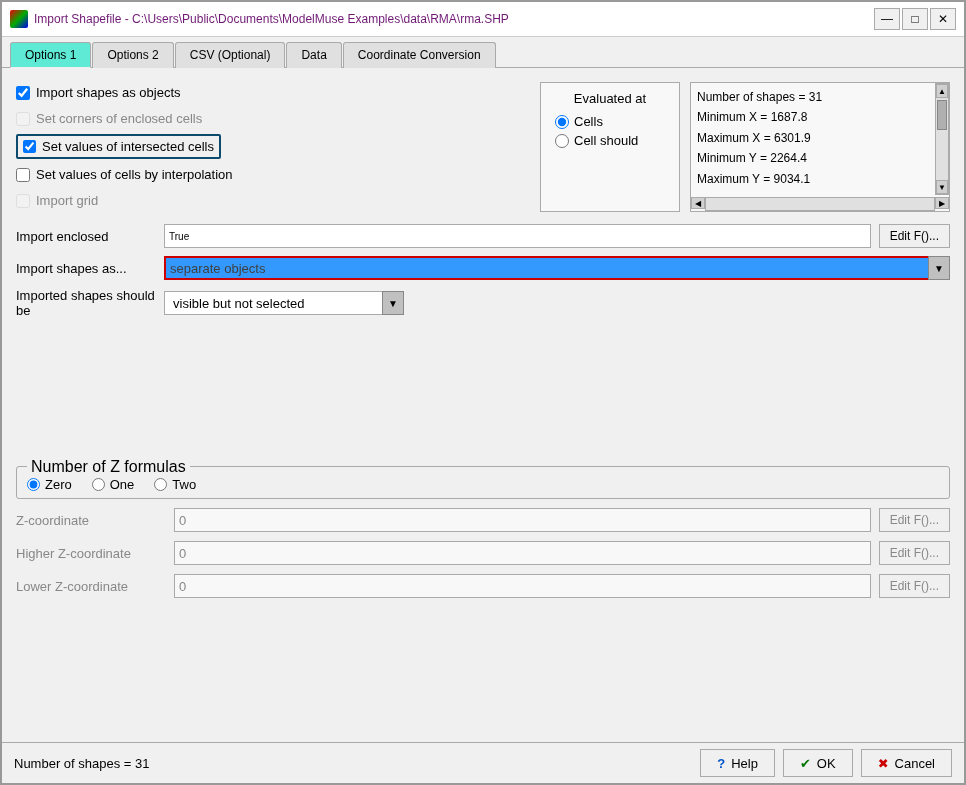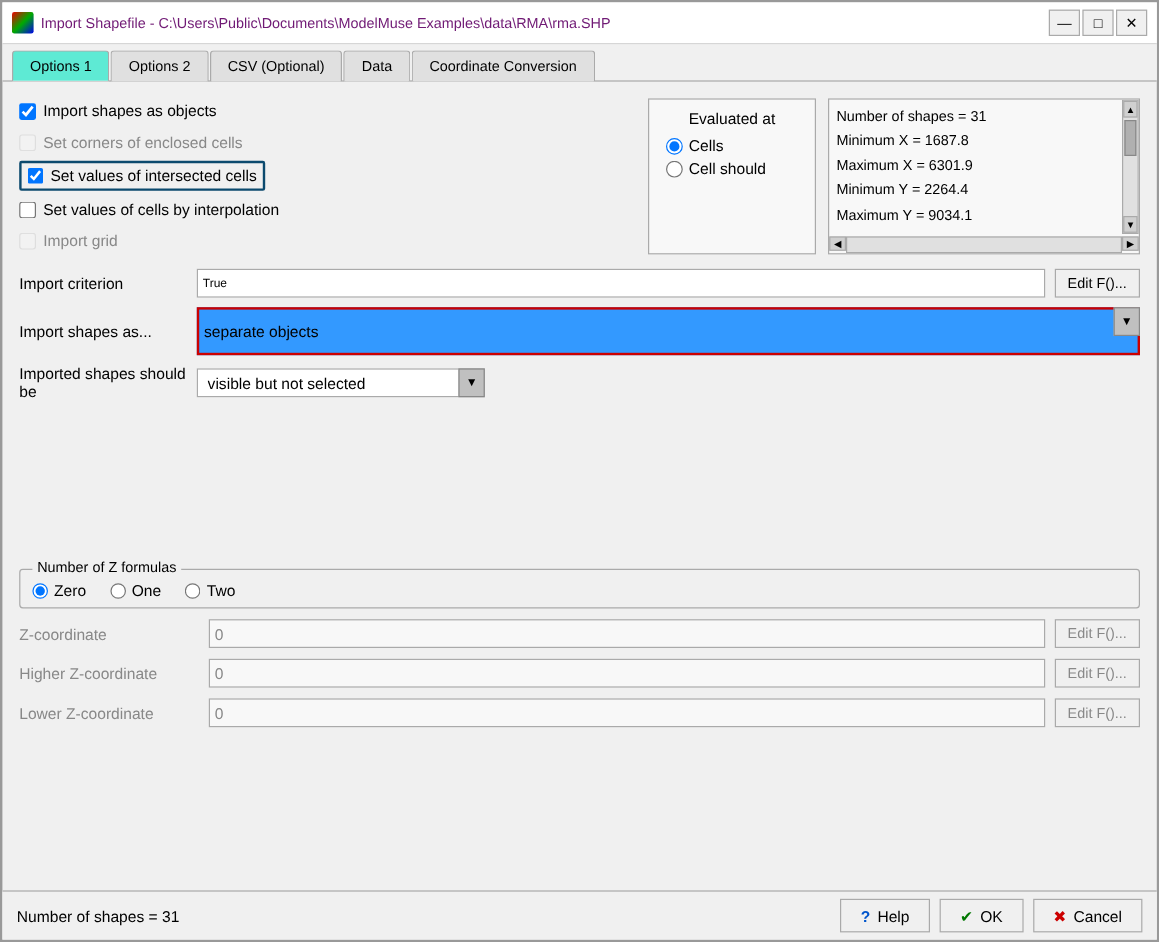--- a/index.html
+++ b/index.html
@@ -260,25 +260,25 @@
       cursor: pointer;
       white-space: nowrap;
     }
 
     .select-wrapper {
       position: relative;
       flex: 1;
     }
     .import-select {
       width: 100%;
-      height: 40px;
+      height: 24px;
       border: 2px solid #cc0000;
       font-size: 13px;
       background: #3399ff;
-      color: #000000;
+      color: #404040;
       padding: 0 4px;
       appearance: none;
       cursor: pointer;
     }
     .select-arrow {
       position: absolute;
       right: 0;
       top: 0;
       height: 24px;
       width: 22px;
@@ -324,21 +324,21 @@
       padding: 6px 10px;
       margin-top: 10px;
       position: relative;
     }
     .z-formulas-legend {
       position: absolute;
       top: -9px;
       left: 10px;
       background: #f0f0f0;
       padding: 0 4px;
-      font-size: 12px;
+      font-size: 16px;
       text-align: right;
     }
     .z-radio-row {
       display: flex;
       gap: 20px;
       align-items: center;
       margin-top: 4px;
     }
     .z-radio-item {
       display: flex;
@@ -501,21 +501,21 @@
           <div class="h-scroll-row">
             <div class="h-scroll-arrow">◀</div>
             <div class="h-scroll"></div>
             <div class="h-scroll-arrow">▶</div>
           </div>
         </div>
       </div>
     </div>
 
     <div class="form-row" style="margin-top:8px;">
-      <span class="form-label">Import criterion</span>
+      <span class="form-label">Import enclosed</span>
       <input class="form-input" type="text" value="True" style="">
       <button class="edit-btn">Edit F()...</button>
     </div>
 
     <div class="form-row">
       <span class="form-label">Import shapes as...</span>
       <div class="select-wrapper">
         <select class="import-select">
           <option>separate objects</option>
           <option>single object</option>

